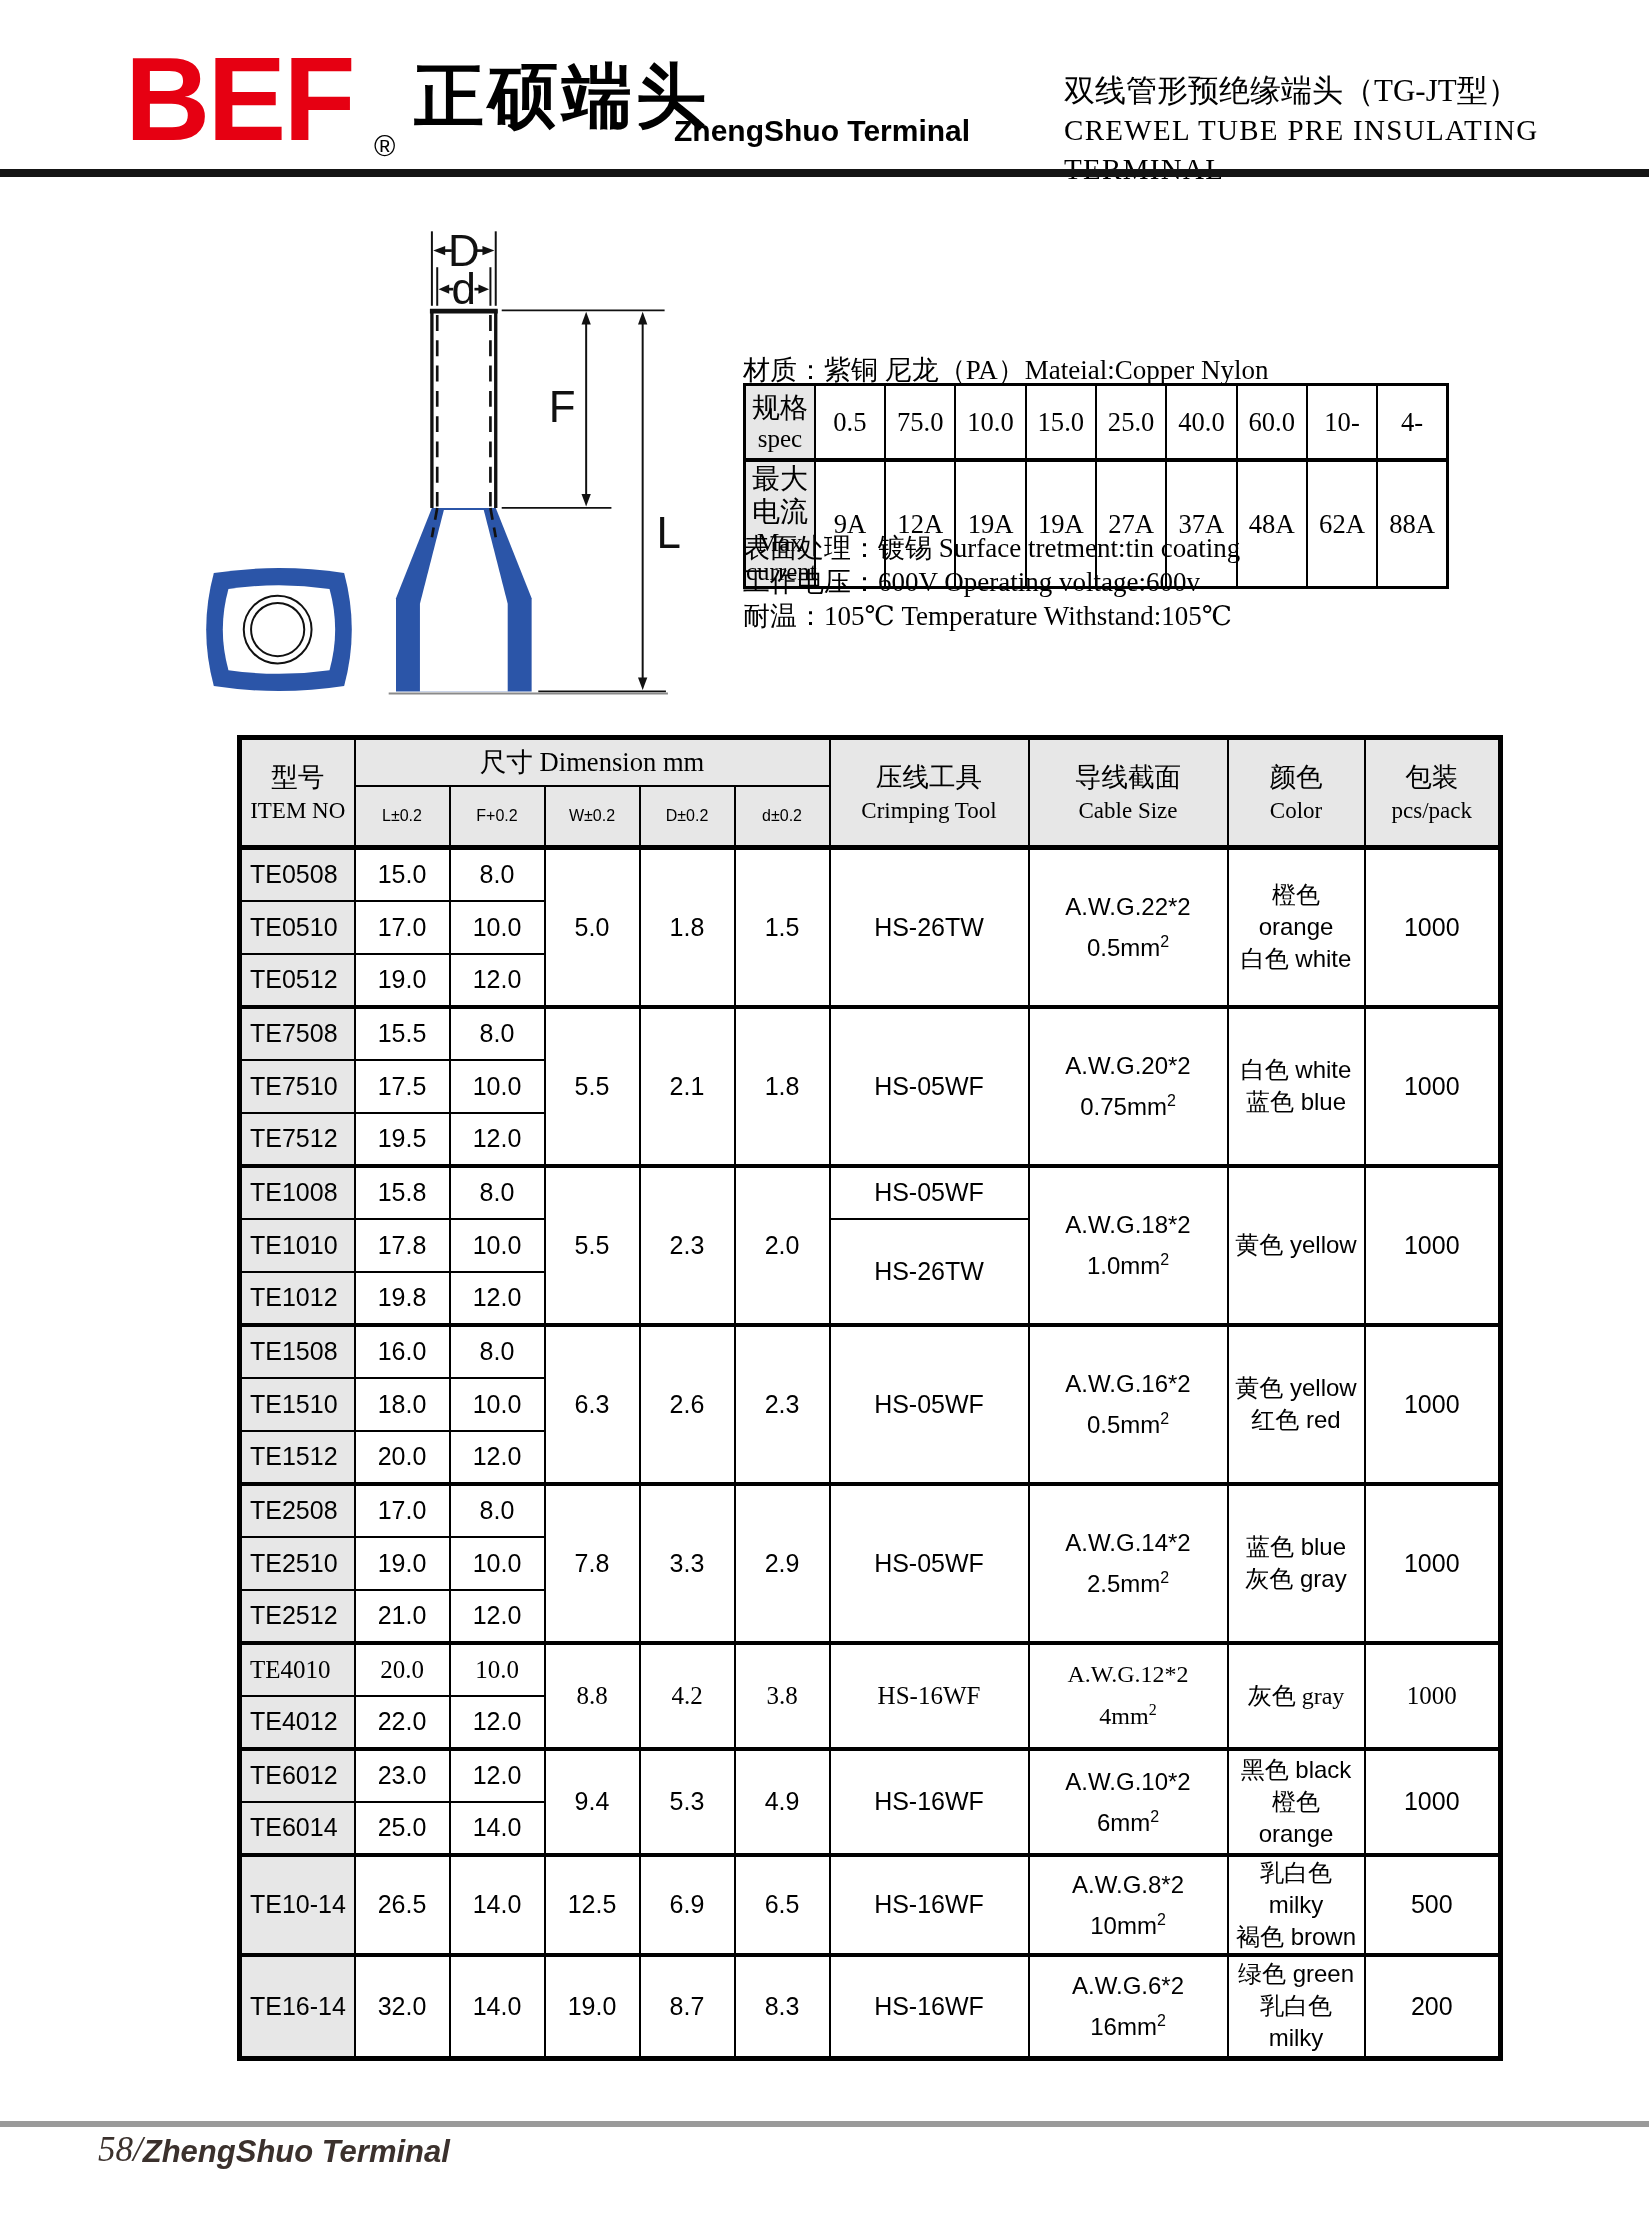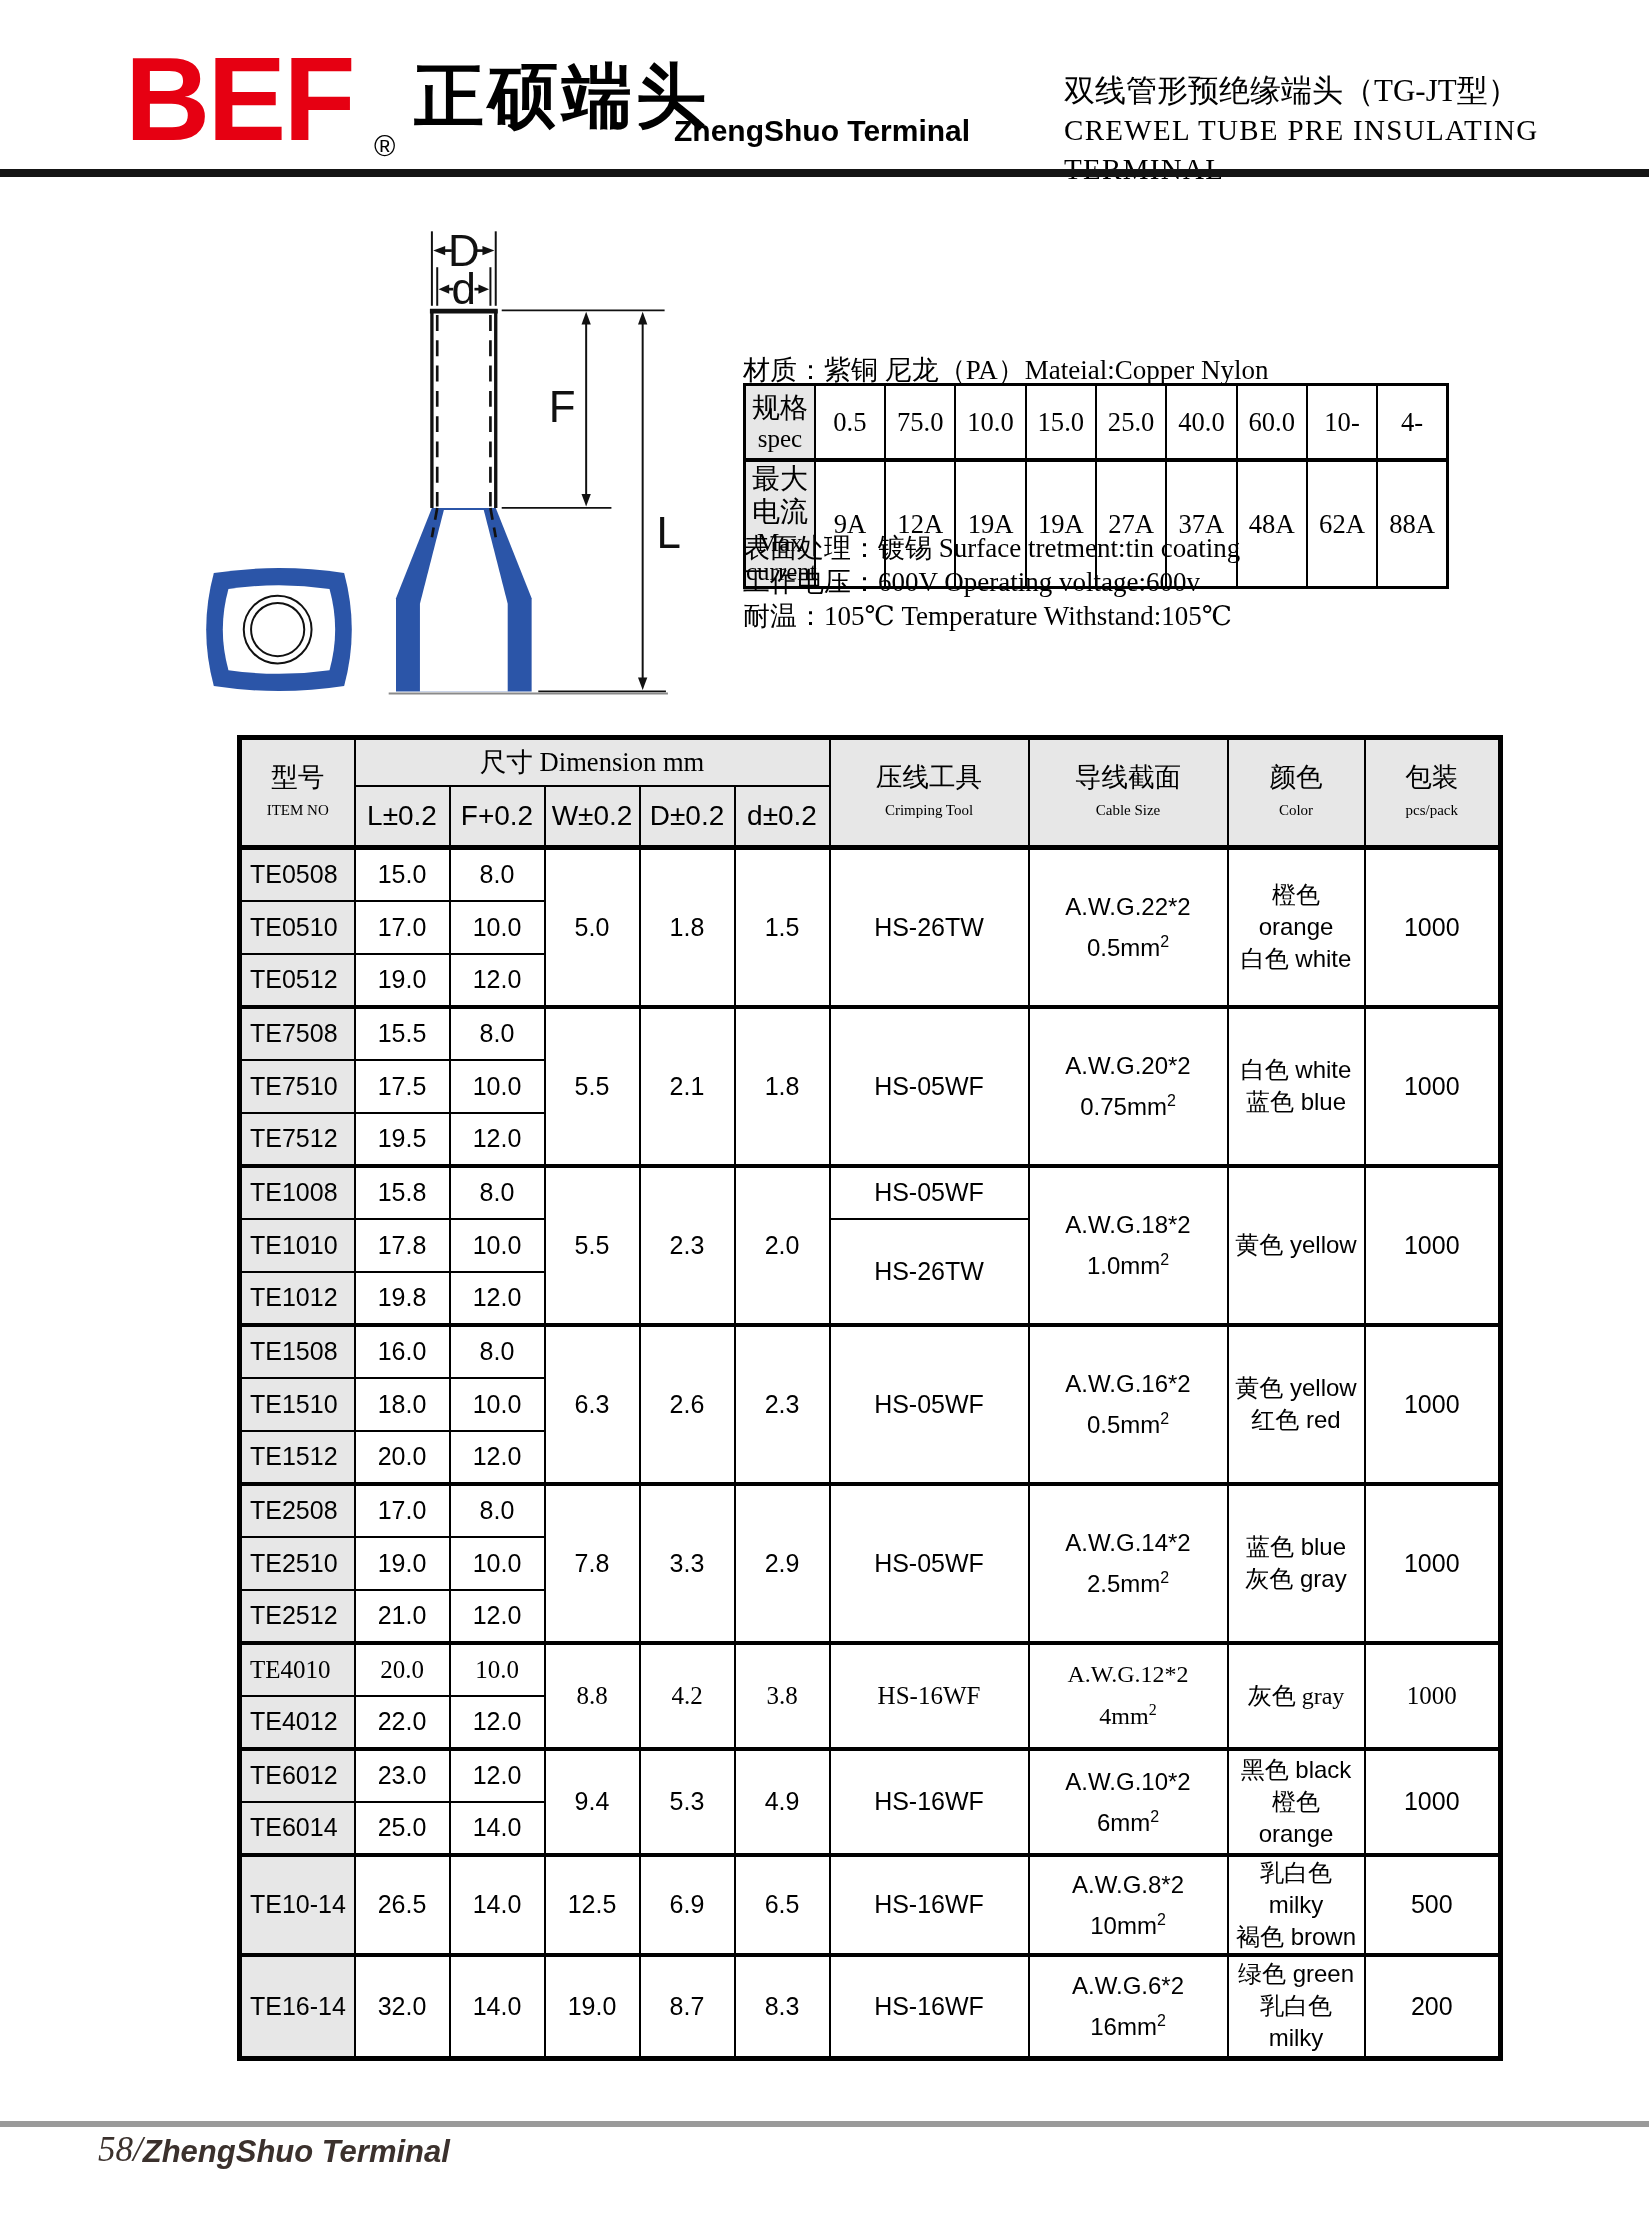--- a/index.html
+++ b/index.html
@@ -34,22 +34,22 @@
   #notes { left:743px; top:531px; font-size:27px; line-height:34px; }
 
   
   #main-table-wrap { left:197px; top:735px;margin-left:40px; }
   #main-table { border-collapse:collapse; table-layout:fixed; width:1263px; border:5.3px solid #000; }
   #main-table th, #main-table td { border:2px solid #000; padding:0; }
   #main-table thead { border-bottom:5.3px solid #000; }
   #main-table tbody { border-bottom:4.7px solid #000; }
   #main-table th { background:#e7e7e7; font-weight:400; text-align:center; }
   #main-table .hcn { font-family:"Liberation Serif","DejaVu Serif",serif; font-size:26.6px; line-height:35px; }
-  #main-table .hen { font-family:"Liberation Serif","DejaVu Serif",serif; font-size:15px; line-height:31px; }
-  #main-table .hdim { font-size:28px; }
+  #main-table .hen { font-family:"Liberation Serif","DejaVu Serif",serif; font-size:23px; line-height:31px; }
+  #main-table .hdim { font-size:16px; }
   #main-table td { text-align:center; font-size:25px; }
   #main-table td.item { background:#e7e7e7; text-align:left; padding-left:8px; font-size:25px; }
   #main-table td.cable { font-size:24px; line-height:35px; }
   #main-table td.cable sup { font-size:16px; }
   #main-table td.colorcell { font-size:24px; line-height:32px; }
   tr { height:53px; }
 
   
   #footer-line { left:0; top:2121px; width:1650px; height:6px; background:#9a9a9a; }
   #footer-text { left:98px; top:2130px; display:flex; align-items:flex-end; color:#3b312d;font-style:italic; }

